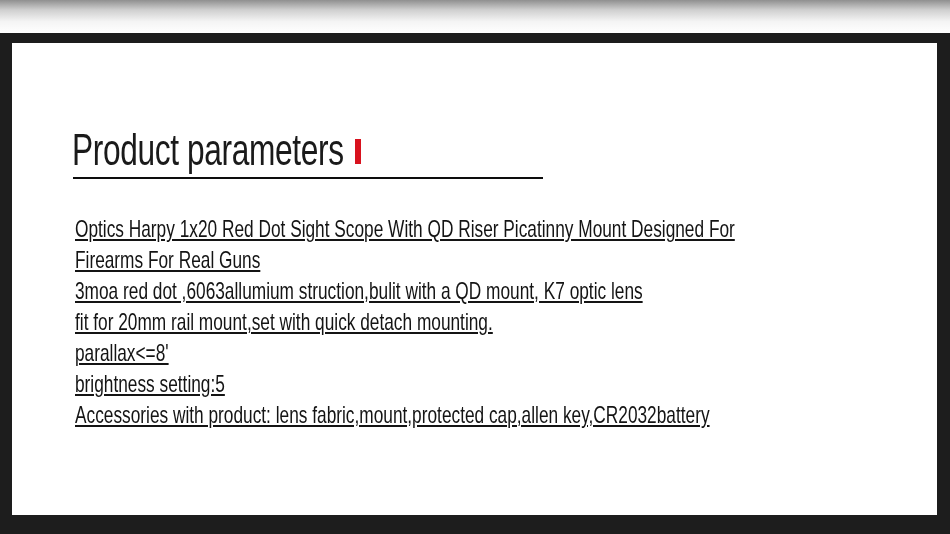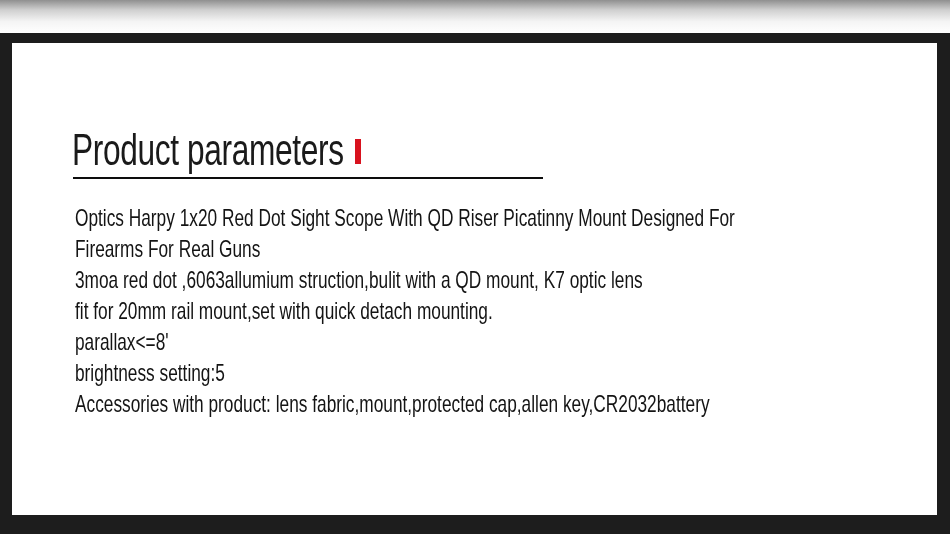--- a/index.html
+++ b/index.html
@@ -51,23 +51,24 @@
     background: #d8121e;
   }
   .underline {
     position: absolute;
     left: 61px; top: 134px;
     width: 470px; height: 2px;
     background: #0d0d0d;
   }
   .desc {
     position: absolute;
-    left: 63px; top: 159px;
+    left: 63px; top: 170px;
     width: 860px;
     color: #141414;
+    text-decoration: underline;
   }
   .desc .line {
     font-size: 24px;
     line-height: 31px;
     height: 31px;
     white-space: nowrap;
     transform: scaleX(0.72);
     transform-origin: 0 50%;
   }
 </style>

